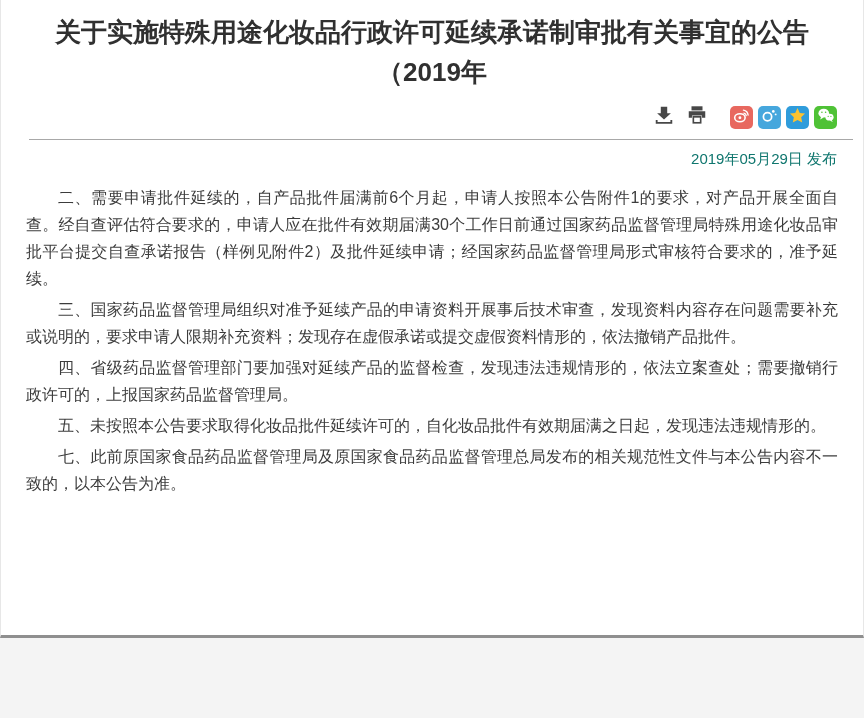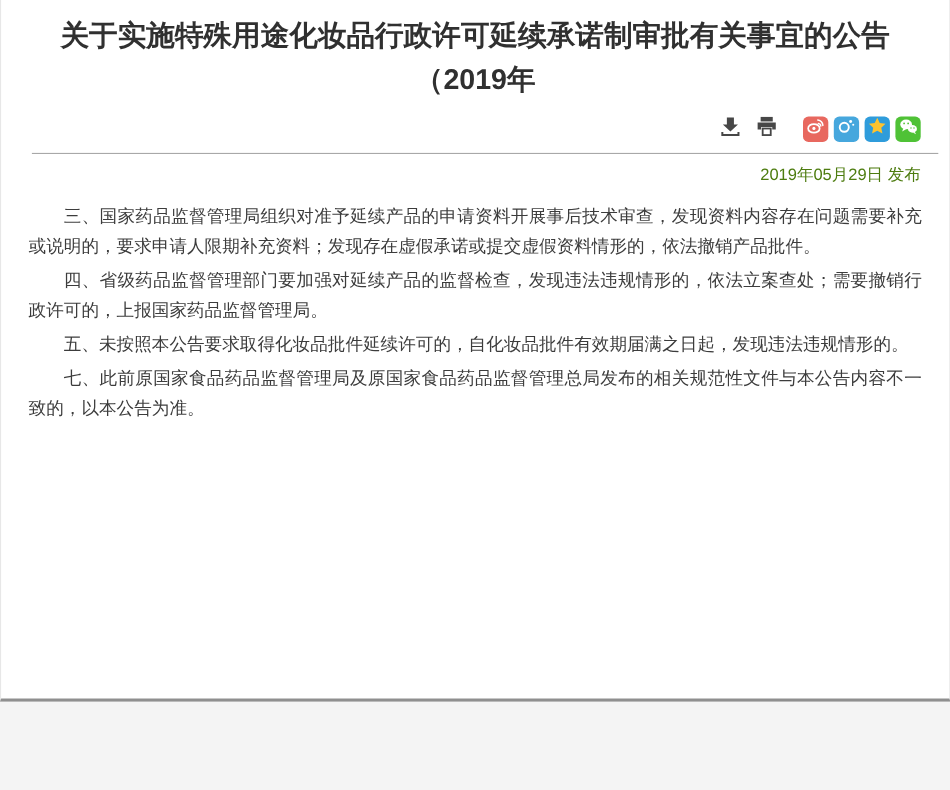--- a/index.html
+++ b/index.html
@@ -53,21 +53,21 @@
   .divider{
     border:none;
     border-top:1px solid #a8a8a8;
     margin:10px 10px 0 28px;
     height:0;
   }
   .pub-date{
     margin:10px 26px 0;
     text-align:right;
     font-size:15px;
-    color:#4d7c0f;
+    color:#0f766e;
   }
   .content{
     margin:15px 25px 0;
     font-size:16px;
     color:#3c3c3c;
     text-align:justify;
   }
   .content p{
     margin:0 0 4px;
     line-height:27px;
@@ -143,20 +143,21 @@
         </span>
       </span>
     </span>
   </div>
 
   <hr class="divider">
 
   <div class="pub-date">2019年05月29日 发布</div>
 
   <div class="content">
+    <p>二、需要申请批件延续的，自产品批件届满前6个月起，申请人按照本公告附件1的要求，对产品开展全面自查。经自查评估符合要求的，申请人应在批件有效期届满30个工作日前通过国家药品监督管理局特殊用途化妆品审批平台提交自查承诺报告（样例见附件2）及批件延续申请；经国家药品监督管理局形式审核符合要求的，准予延续。</p>
     <p>三、国家药品监督管理局组织对准予延续产品的申请资料开展事后技术审查，发现资料内容存在问题需要补充或说明的，要求申请人限期补充资料；发现存在虚假承诺或提交虚假资料情形的，依法撤销产品批件。</p>
     <p>四、省级药品监督管理部门要加强对延续产品的监督检查，发现违法违规情形的，依法立案查处；需要撤销行政许可的，上报国家药品监督管理局。</p>
     <p>五、未按照本公告要求取得化妆品批件延续许可的，自化妆品批件有效期届满之日起，发现违法违规情形的。</p>
     <p>七、此前原国家食品药品监督管理局及原国家食品药品监督管理总局发布的相关规范性文件与本公告内容不一致的，以本公告为准。</p>
 
   </div>
 
 </div>
 
 </body></html>

